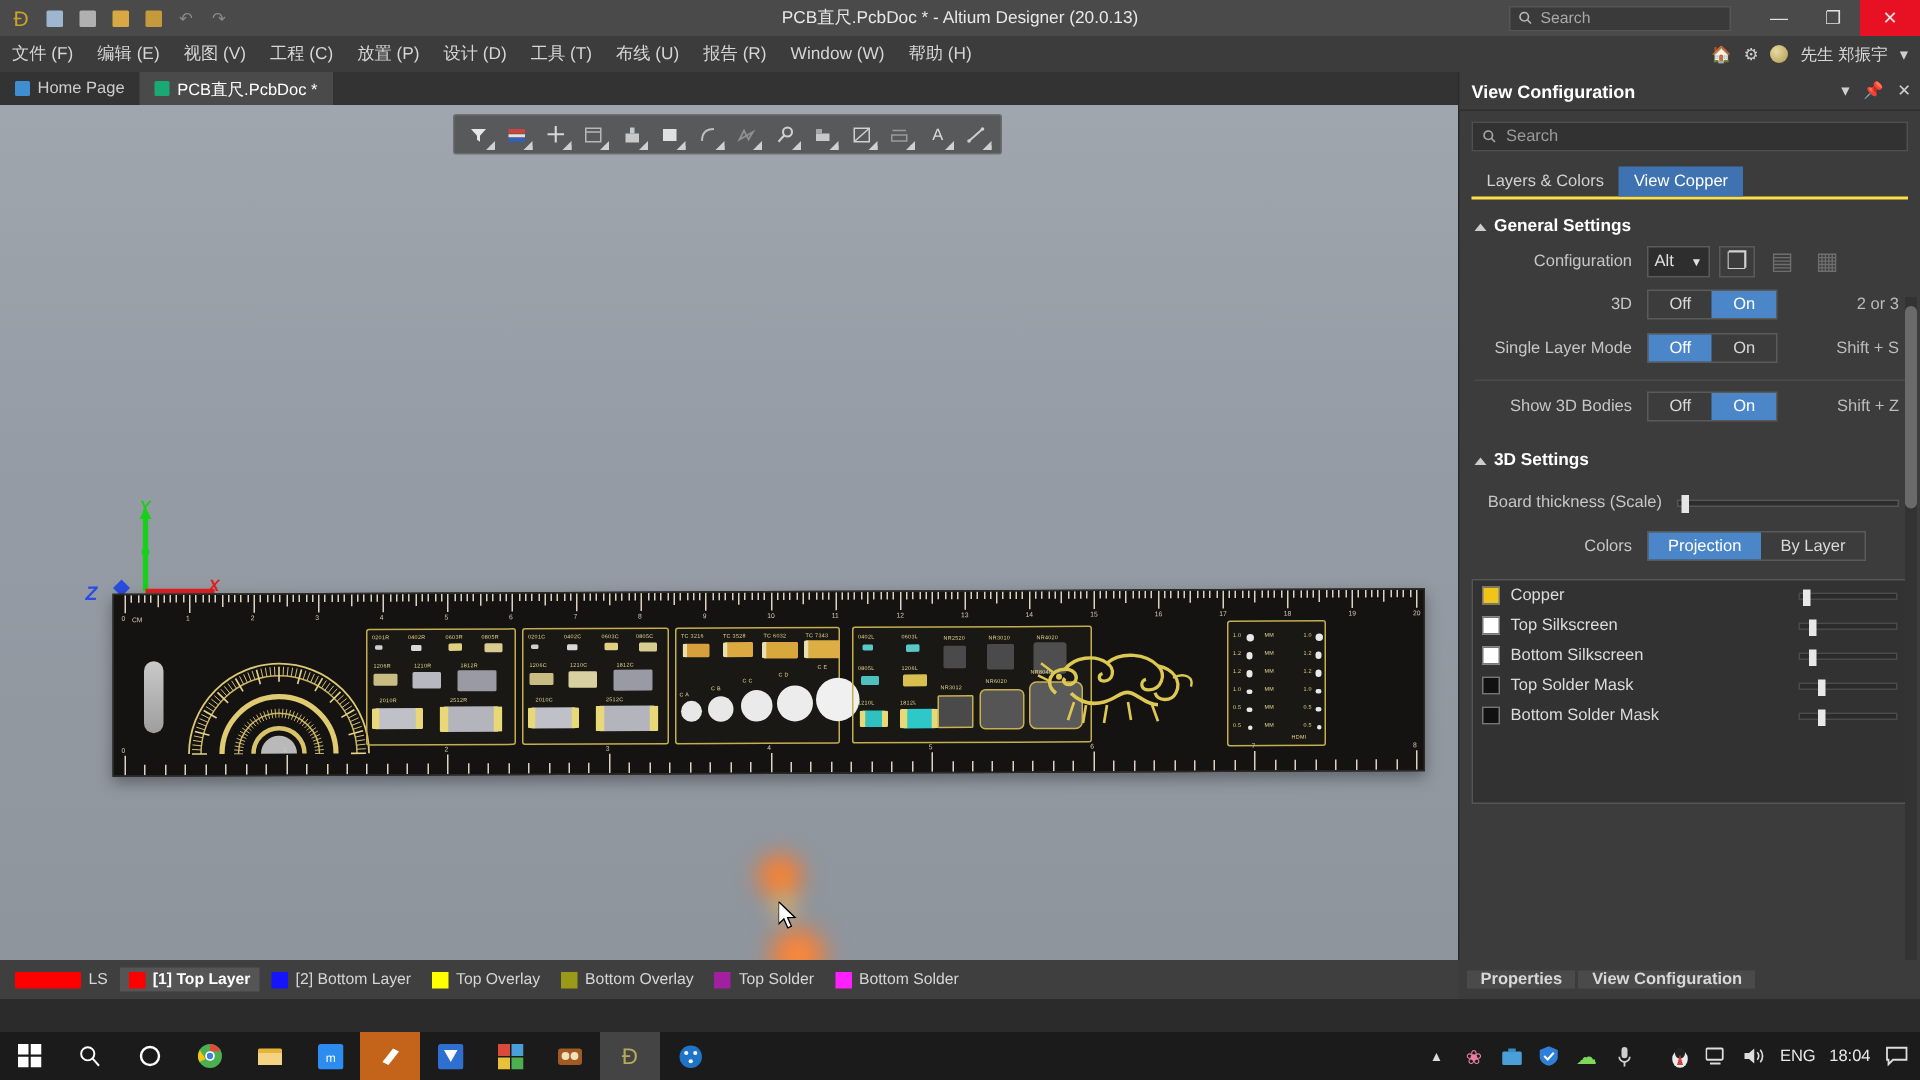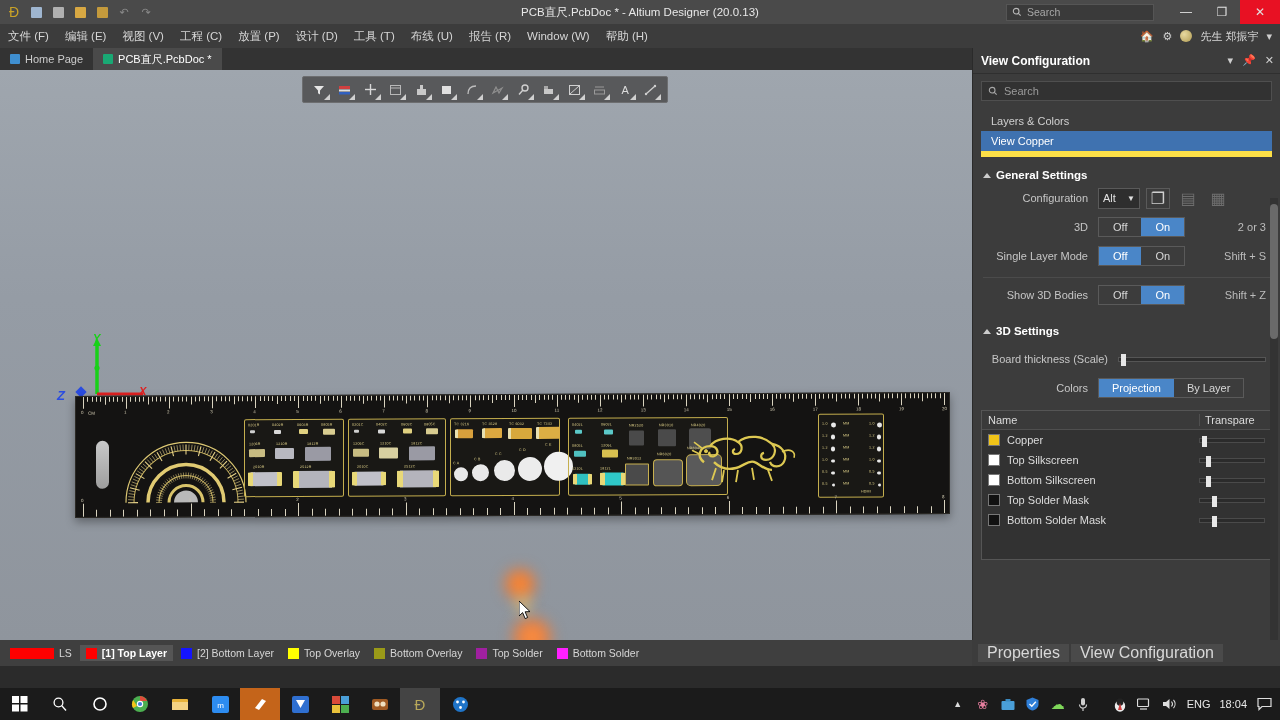--- a/index.html
+++ b/index.html
@@ -149,21 +149,21 @@
     height: 26px; display: flex; align-items: center; padding: 0 6px 0 8px;
     background: #3c3c3c; border-bottom: 1px solid #2f2f2f;
   }
   .panel-title { font-size: 12px; color: #ffffff; font-weight: bold; }
   .phdr-btns { margin-left: auto; display: flex; align-items: center; gap: 9px; color: #cfcfcf; font-size: 11px; }
   .panel-search {
     margin: 7px 8px 0 8px; height: 20px; background: #323232; border: 1px solid #4f4f4f;
     display: flex; align-items: center; gap: 6px; padding: 0 6px;
   }
   .panel-search .lbl { font-size: 11px; color: #9b9b9b; }
-  .ptabs { margin: 10px 8px 0 8px; display: flex; border-bottom: 6px solid #fde047; flex-direction: column; }
+  .ptabs { margin: 10px 8px 0 8px; display: flex; border-bottom: 2px solid #fde047; }
   .ptab { padding: 4px 10px; font-size: 11px; color: #d0d0d0; }
   .ptab.active { background: #3f72b0; color: #ffffff; }
   .sect-hdr { margin: 12px 0 0 10px; font-size: 11.5px; color: #ffffff; font-weight: bold;
               display: flex; align-items: center; gap: 5px; }
   .tri { width: 0; height: 0; border-left: 4px solid transparent; border-right: 4px solid transparent;
          border-bottom: 5px solid #cccccc; }
   .row { display: flex; align-items: center; height: 24px; margin-top: 5px; }
   .row .rlbl { width: 125px; text-align: right; padding-right: 10px; font-size: 11px; color: #c6c6c6; }
   .seg { display: flex; border: 1px solid #5a5a5a; }
   .seg > div { padding: 3px 14px; font-size: 11px; color: #d8d8d8; text-align: center; min-width: 40px; }
@@ -188,21 +188,21 @@
   .lrow .c1 { flex: 1; display: flex; align-items: center; gap: 7px; padding-left: 6px; }
   .lrow .name { font-size: 11px; color: #dcdcdc; }
   .lsw2 { width: 12px; height: 12px; border: 1px solid #777; }
   .lrow .c2 { width: 72px; padding-right: 6px; display: flex; align-items: center; }
   .mini-slider { flex: 1; height: 5px; background: #2b2b2b; border: 1px solid #4a4a4a; position: relative; }
   .mini-knob { position: absolute; top: -3px; width: 5px; height: 11px; background: #e8e8e8; }
   .pscroll { position: absolute; right: 2px; top: 150px; width: 8px; height: 460px; background: #333; }
   .pscroll .thumb { position: absolute; left: 0; top: 6px; width: 8px; height: 135px; background: #6a6a6a; border-radius: 4px; }
   .ptabs-bottom { position: absolute; left: 972px; top: 640px; width: 308px; height: 26px;
                   background: #3c3c3c; display: flex; align-items: center; padding-left: 6px; gap: 2px; }
-  .pbt { padding: 0 9px; font-size: 16px; color: #d8d8d8; background: #4a4a4a; }
+  .pbt { padding: 0 9px; font-size: 11px; color: #d8d8d8; background: #4a4a4a; font-weight: bold; }
 
   
   .taskbar { position: absolute; left: 0; top: 688px; width: 1280px; height: 32px; background: #1b1b1b; display: flex; align-items: center; }
   .tb-item { width: 40px; height: 32px; display: flex; align-items: center; justify-content: center; position: relative; }
   .tb-item.act { background: #c4641a; }
   .tb-item.act2 { background: #444; }
   .tray { margin-left: auto; display: flex; align-items: center; gap: 9px; padding-right: 8px; }
   .tray-txt { font-size: 11px; color: #e8e8e8; }
   .tray-ic { width: 16px; height: 16px; display: flex; align-items: center; justify-content: center; }
 </style>
@@ -1070,24 +1070,20 @@
 
     <div class="row">
       <span class="rlbl">Colors</span>
       <div class="seg">
         <div class="on" style="padding:3px 13px;">Projection</div>
         <div style="padding:3px 13px;">By Layer</div>
       </div>
     </div>
 
     <div class="tbl">
-      <div class="tbl-hdr">
-        <div class="c1">Name</div>
-        <div class="c2">Transpare</div>
-      </div>
       <div id="layer-rows">
           <div class="lrow">
             <div class="c1">
               <span class="lsw2" style="background:#f0c419;"></span>
               <span class="name">Copper</span>
             </div>
             <div class="c2">
               <div class="mini-slider">
                 <div class="mini-knob" style="left:2px;"></div>
               </div>

